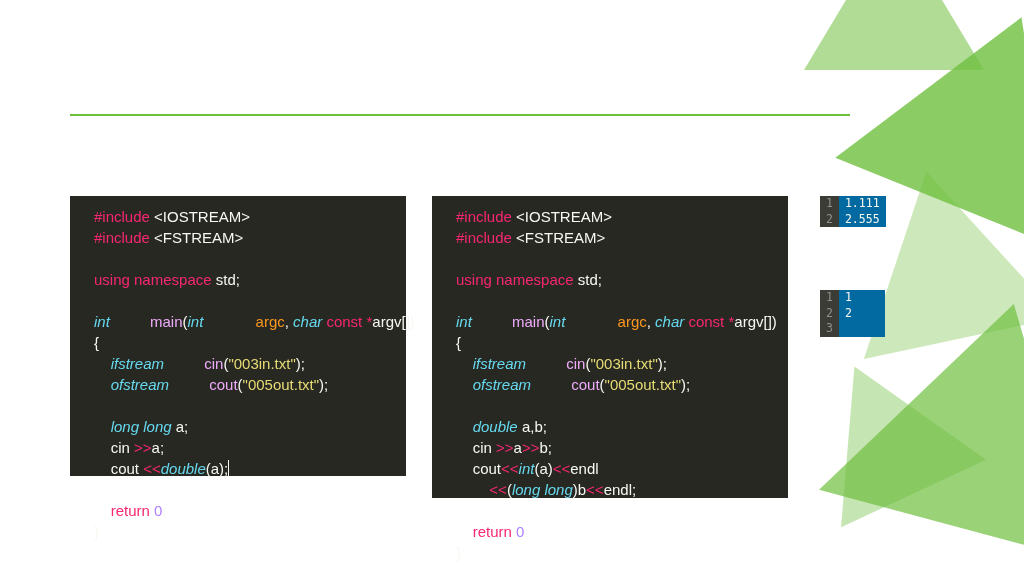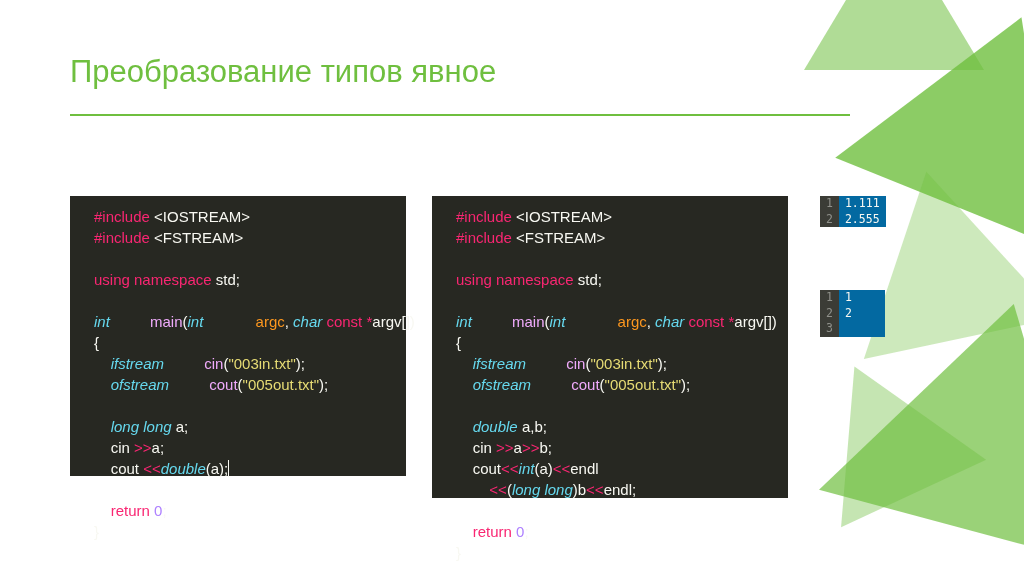--- a/index.html
+++ b/index.html
@@ -97,21 +97,20 @@
 <div class="slide">
 
   <div class="deco">
     <div class="tri t1"></div>
     <div class="tri t2"></div>
     <div class="tri t3"></div>
     <div class="tri t4"></div>
     <div class="tri t5"></div>
   </div>
 
-  <div class="title">Преобразование типов явное</div>
   <div class="rule"></div>
 
   <div class="code code1"><span class="pp">#include</span> <span class="plain">&lt;IOSTREAM&gt;</span>
 <span class="pp">#include</span> <span class="plain">&lt;FSTREAM&gt;</span>
 
 <span class="kw">using</span> <span class="kw">namespace</span> <span class="plain">std</span>;
 
 <span class="ty">int</span> <span class="fn">main</span>(<span class="ty">int</span> <span class="var">argc</span>, <span class="ty">char</span> <span class="kw">const</span> <span class="op">*</span><span class="plain">argv</span>[])
 {
     <span class="ty">ifstream</span> <span class="fn">cin</span>(<span class="str">"003in.txt"</span>);

